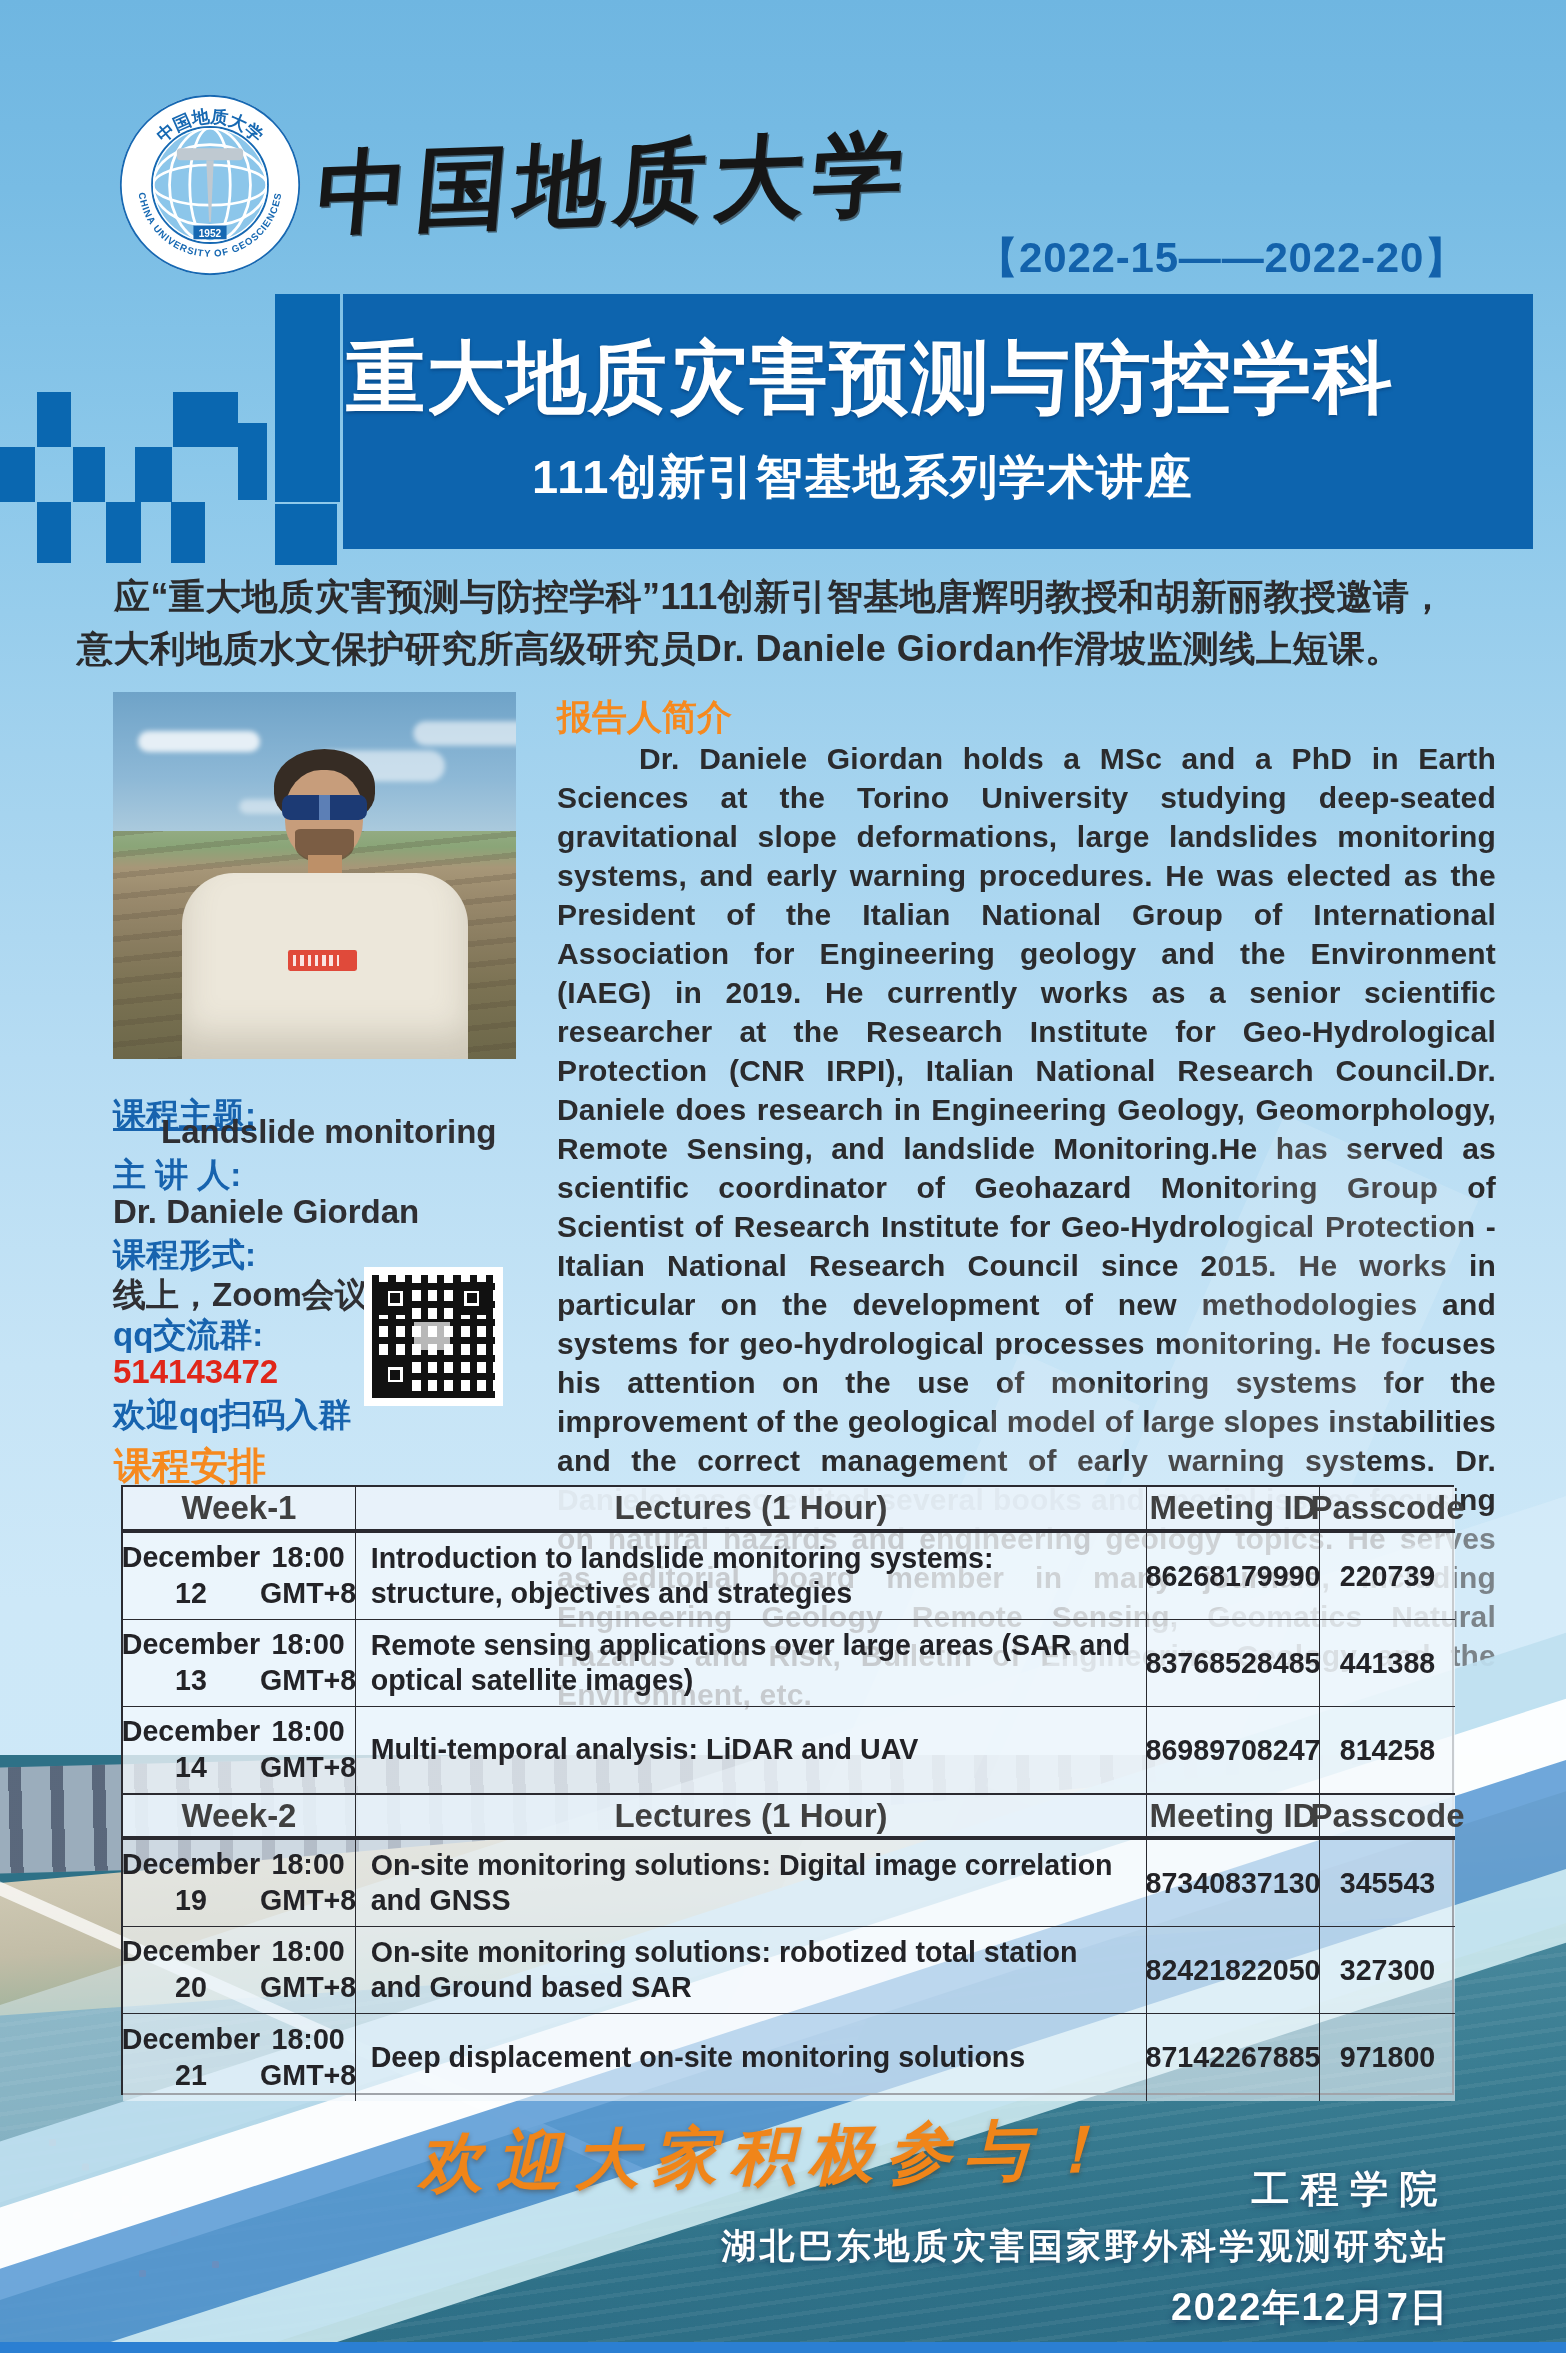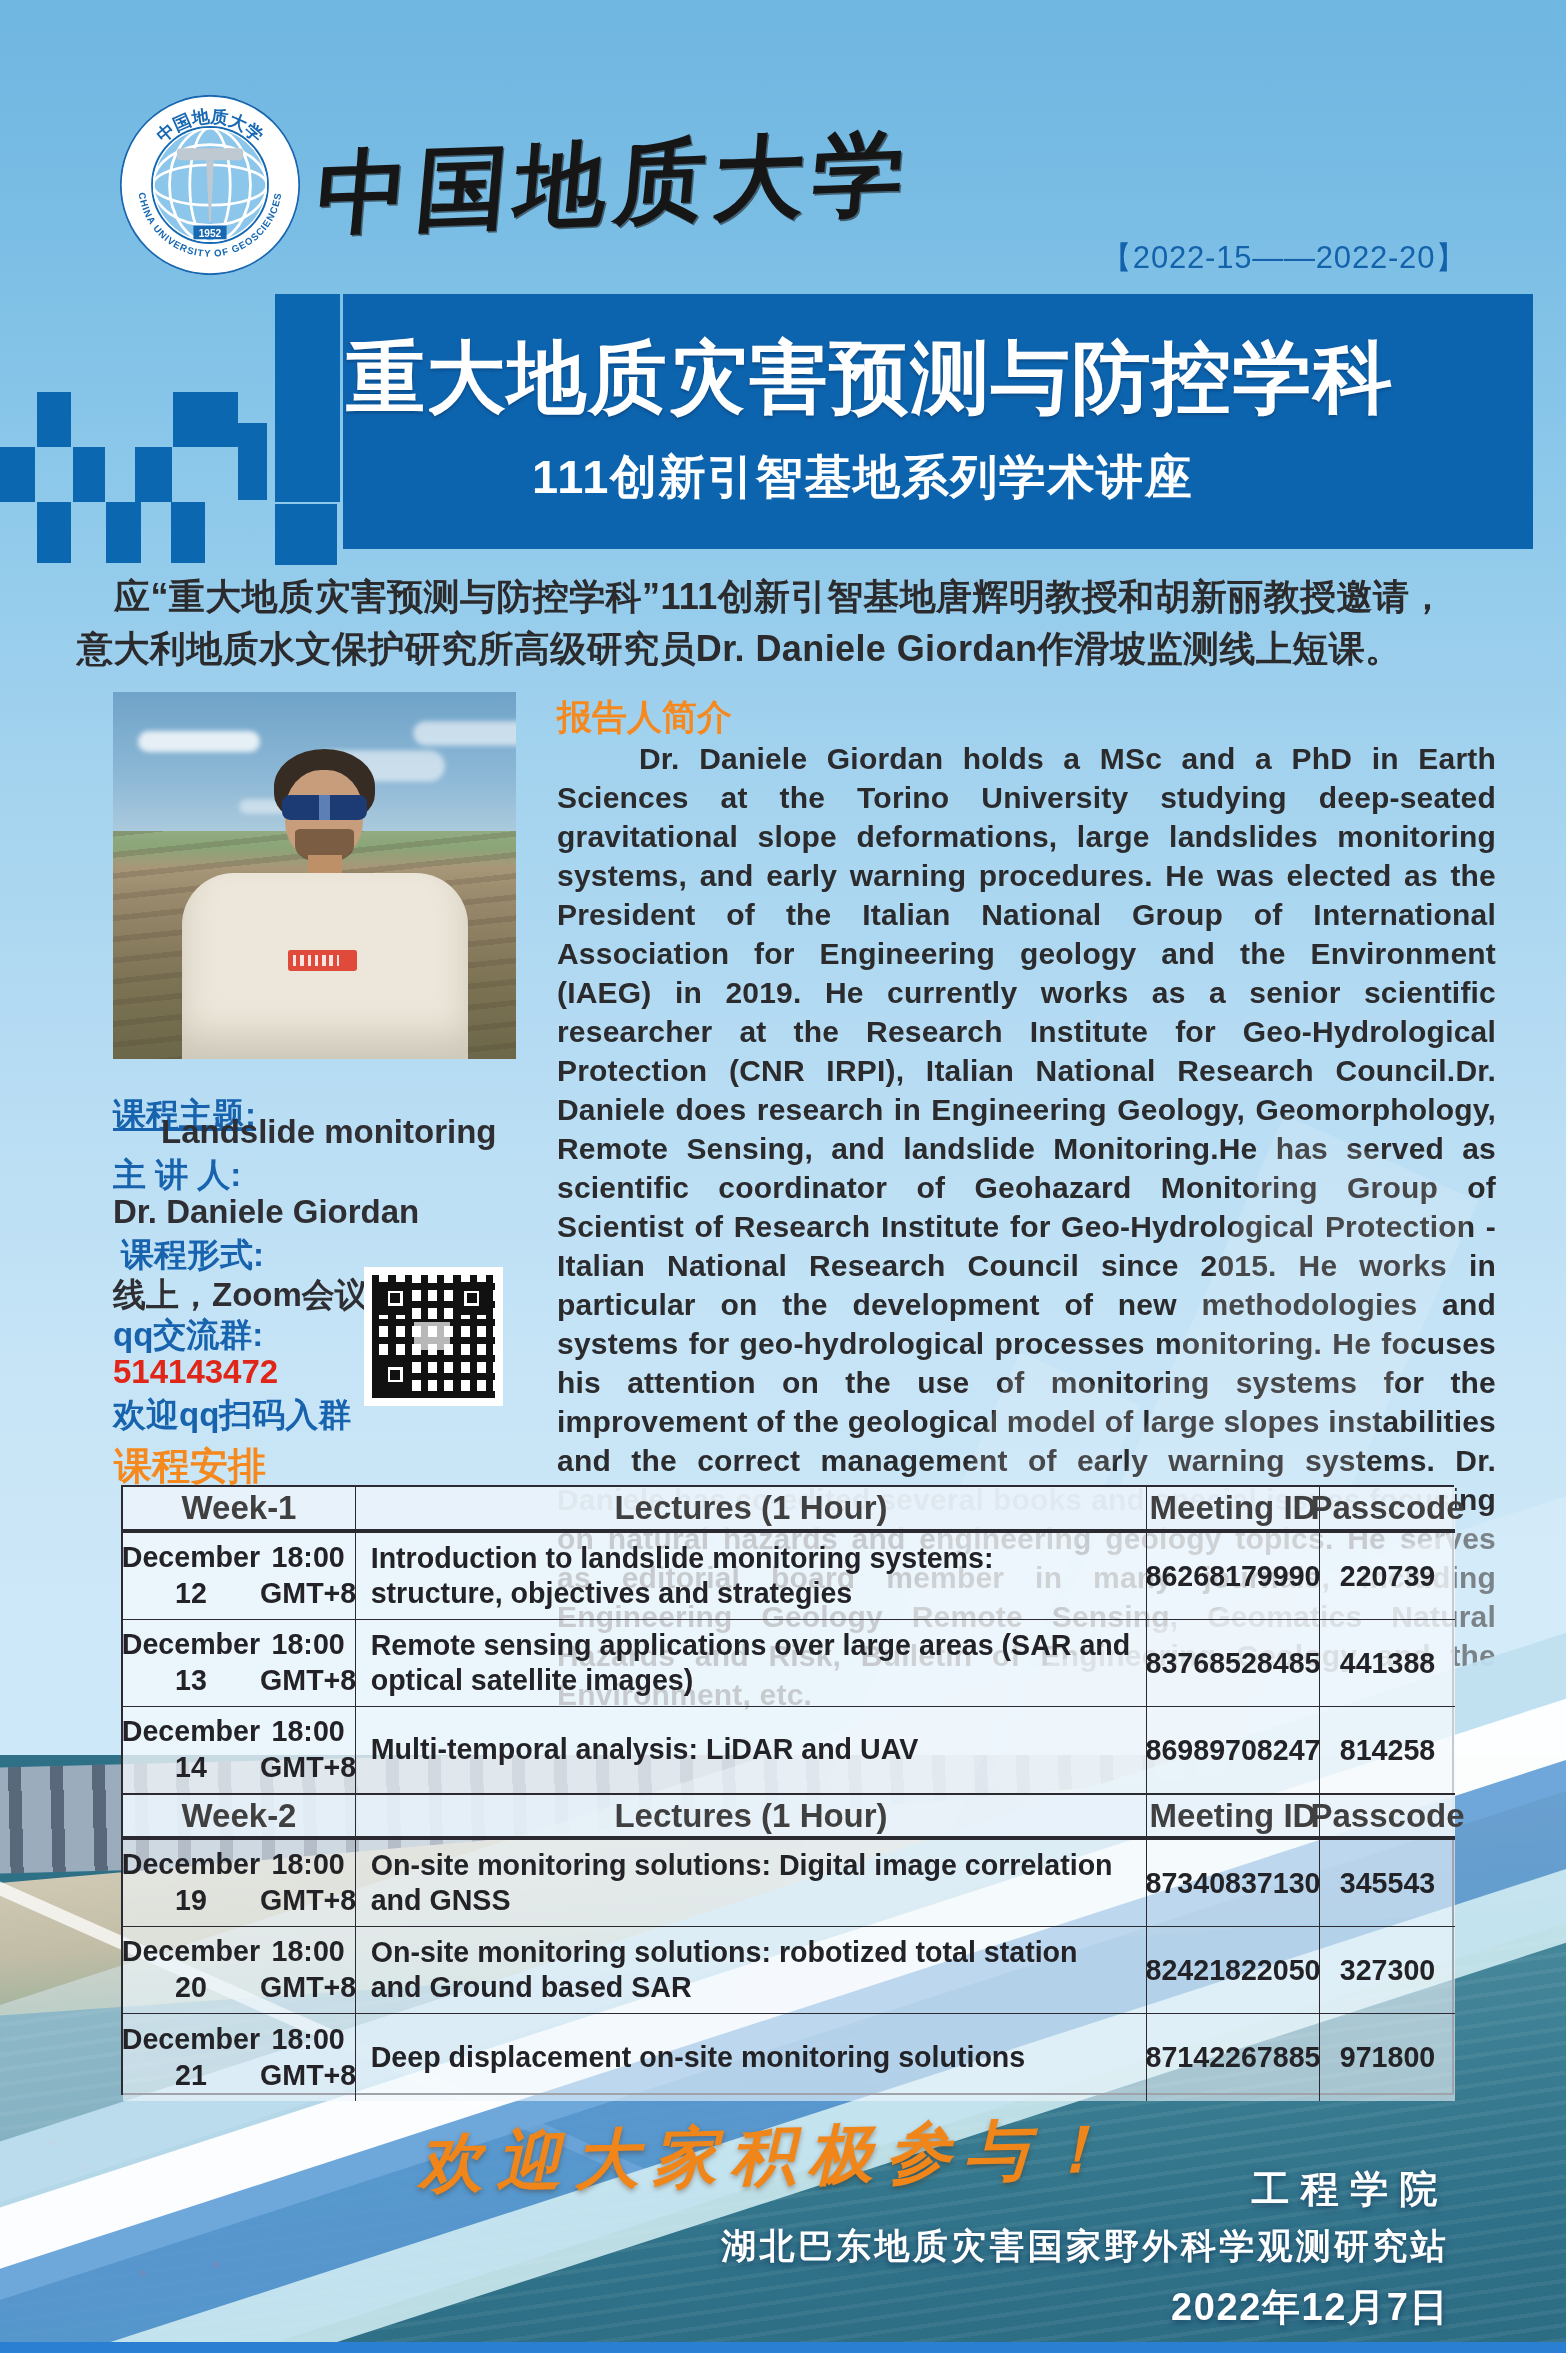--- a/index.html
+++ b/index.html
@@ -11,21 +11,21 @@
   }
   
   .logo-wrap{ position:absolute; left:118px; top:93px; width:184px; height:184px; }
   .calligraphy{
     position:absolute; left:317px; top:122px; width:620px;
     font-size:91px; font-weight:900; color:#161616; letter-spacing:8.2px;
     transform:rotate(-2deg) skewX(-7deg); text-shadow:1.6px 1.6px 0 rgba(20,20,20,.55);
     white-space:nowrap;
   }
   .series-no{
-    position:absolute; right:100px; top:237px; font-size:31px; font-weight:400;
+    position:absolute; right:100px; top:230px; font-size:42px; font-weight:700;
     color:#1362ab; letter-spacing:0.8px; white-space:nowrap;
   }
   .banner{ position:absolute; left:343px; top:294px; width:1190px; height:255px; background:#0d64ae; }
   .banner-title{
     position:absolute; left:346px; top:326px; width:1192px; font-size:79px; font-weight:900;
     color:#ffffff; letter-spacing:1.6px; white-space:nowrap; text-shadow:0 2.4px 3.3px rgba(0,30,70,.35);
   }
   .banner-sub{
     position:absolute; left:532px; top:446px; font-size:47px; font-weight:900;
     color:#ffffff; letter-spacing:1.6px; white-space:nowrap;
@@ -224,21 +224,21 @@
     <div class="p-logo"></div>
   </div>
 
   <div class="sec-title t-speaker">报告人简介</div>
   <div class="bio">Dr. Daniele Giordan holds a MSc and a PhD in Earth Sciences at the Torino University studying deep-seated gravitational slope deformations, large landslides monitoring systems, and early warning procedures. He was elected as the President of the Italian National Group of International Association for Engineering geology and the Environment (IAEG) in 2019. He currently works as a senior scientific researcher at the Research Institute for Geo-Hydrological Protection (CNR IRPI), Italian National Research Council.Dr. Daniele does research in Engineering Geology, Geomorphology, Remote Sensing, and landslide Monitoring.He has served as scientific coordinator of Geohazard Monitoring Group of Scientist of Research Institute for Geo-Hydrological Protection - Italian National Research Council since 2015. He works in particular on the development of new methodologies and systems for geo-hydrological processes monitoring. He focuses his attention on the use of monitoring systems for the improvement of the geological model of large slopes instabilities and the correct management of early warning systems. Dr. Daniele has co-edited several books and special issues focusing on natural hazards and engineering geology topics. He serves as editorial board member in many journals, including Engineering Geology Remote Sensing, Geomatics Natural Hazards and Risk, Bulletin of Engineering Geology and the Environment, etc.</div>
 
   <div class="side-item c-lbl" style="top:1093px;text-decoration:underline;">课程主题:</div>
   <div class="side-item c-val" style="top:1113px;margin-left:48px;">Landslide monitoring</div>
   <div class="side-item c-lbl" style="top:1153px;">主 讲 人:</div>
   <div class="side-item c-val" style="top:1193px;">Dr. Daniele Giordan</div>
-  <div class="side-item c-lbl" style="top:1233px;margin-left:8px;">课程形式:</div>
+  <div class="side-item c-lbl" style="top:1233px;">课程形式:</div>
   <div class="side-item c-val" style="top:1273px;">线上，Zoom会议</div>
   <div class="side-item c-lbl" style="top:1313px;">qq交流群:</div>
   <div class="side-item c-red" style="top:1353px;">514143472</div>
   <div class="side-item c-lbl" style="top:1393px;">欢迎qq扫码入群</div>
 
   <div class="qr">
     <div class="qr-body">
       <div class="finder f-tl"></div>
       <div class="finder f-tr"></div>
       <div class="finder f-bl"></div>

